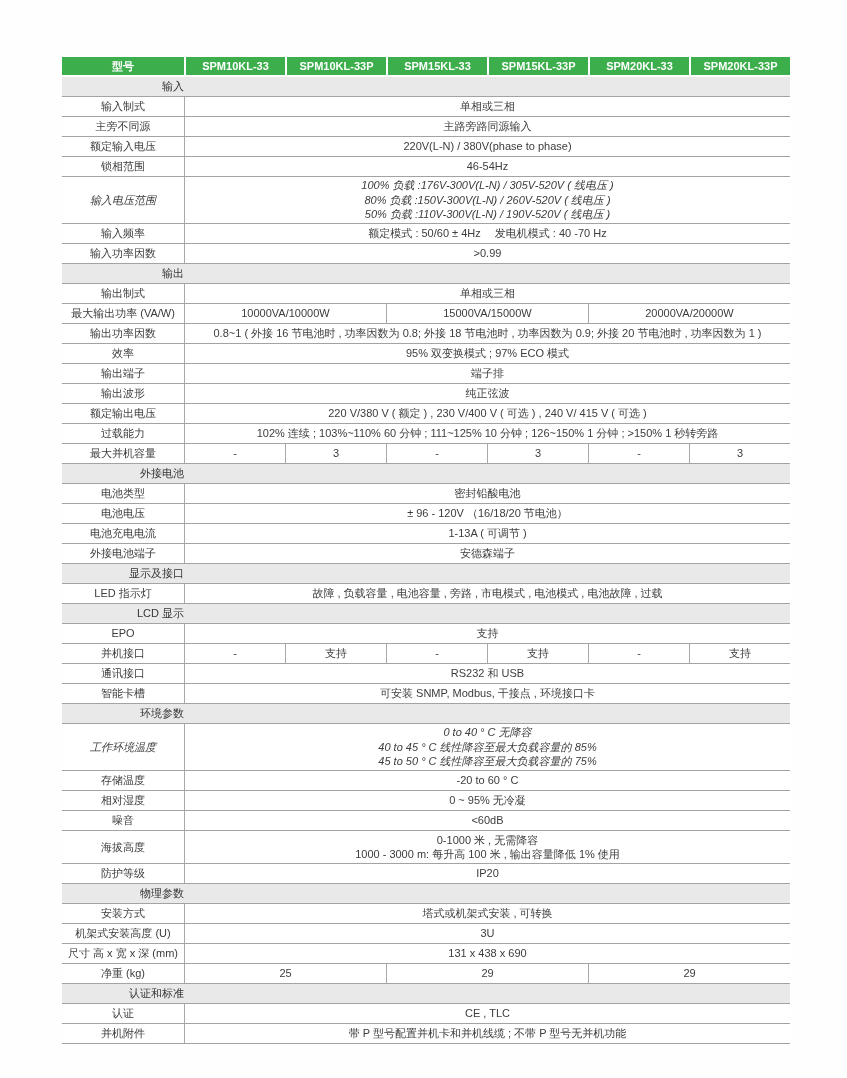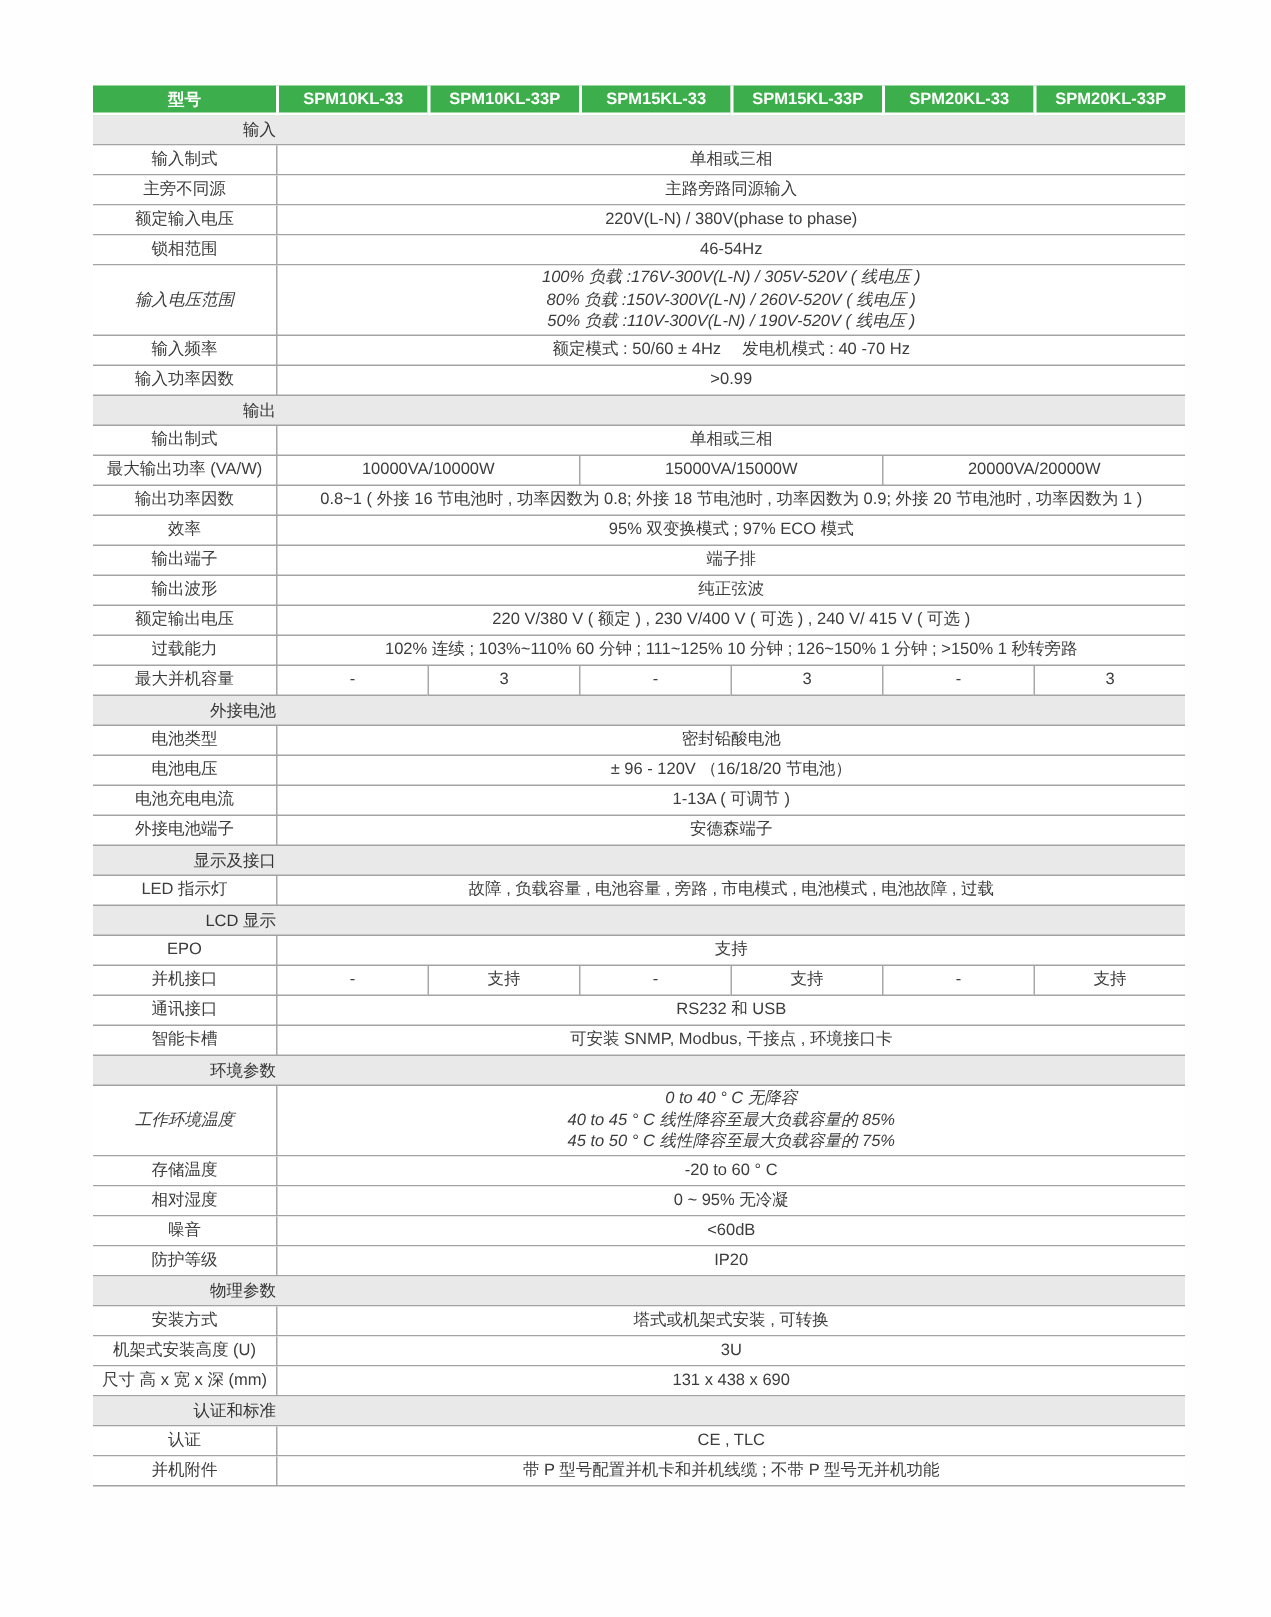--- a/index.html
+++ b/index.html
@@ -242,37 +242,50 @@
         </tr>
         <tr>
           <td class="cell label-cell">相对湿度</td>
           <td colspan="6" class="cell val">0 ~ 95% 无冷凝</td>
         </tr>
         <tr>
           <td class="cell label-cell">噪音</td>
           <td colspan="6" class="cell val">&lt;60dB</td>
         </tr>
         <tr>
+          <td class="cell label-cell tall2">海拔高度</td>
+          <td colspan="6" class="cell val tall2">
+            <div class="line">0-1000 米 , 无需降容</div>
+            <div class="line">1000 - 3000 m: 每升高 100 米 , 输出容量降低 1% 使用</div>
+          </td>
+        </tr>
+        <tr>
           <td class="cell label-cell">防护等级</td>
           <td colspan="6" class="cell val">IP20</td>
         </tr>
         <tr class="section-row">
           <td colspan="7"><span class="sec-label">物理参数</span></td>
         </tr>
         <tr>
           <td class="cell label-cell">安装方式</td>
           <td colspan="6" class="cell val">塔式或机架式安装 , 可转换</td>
         </tr>
         <tr>
           <td class="cell label-cell">机架式安装高度 (U)</td>
           <td colspan="6" class="cell val">3U</td>
         </tr>
         <tr>
           <td class="cell label-cell">尺寸 高 x 宽 x 深 (mm)</td>
           <td colspan="6" class="cell val">131 x 438 x 690</td>
+        </tr>
+        <tr>
+          <td class="cell label-cell">净重 (kg)</td>
+          <td colspan="2" class="cell val">25</td>
+          <td colspan="2" class="cell val">29</td>
+          <td colspan="2" class="cell val">29</td>
         </tr>
         <tr class="section-row">
           <td colspan="7"><span class="sec-label">认证和标准</span></td>
         </tr>
         <tr>
           <td class="cell label-cell">认证</td>
           <td colspan="6" class="cell val">CE , TLC</td>
         </tr>
         <tr>
           <td class="cell label-cell">并机附件</td>

